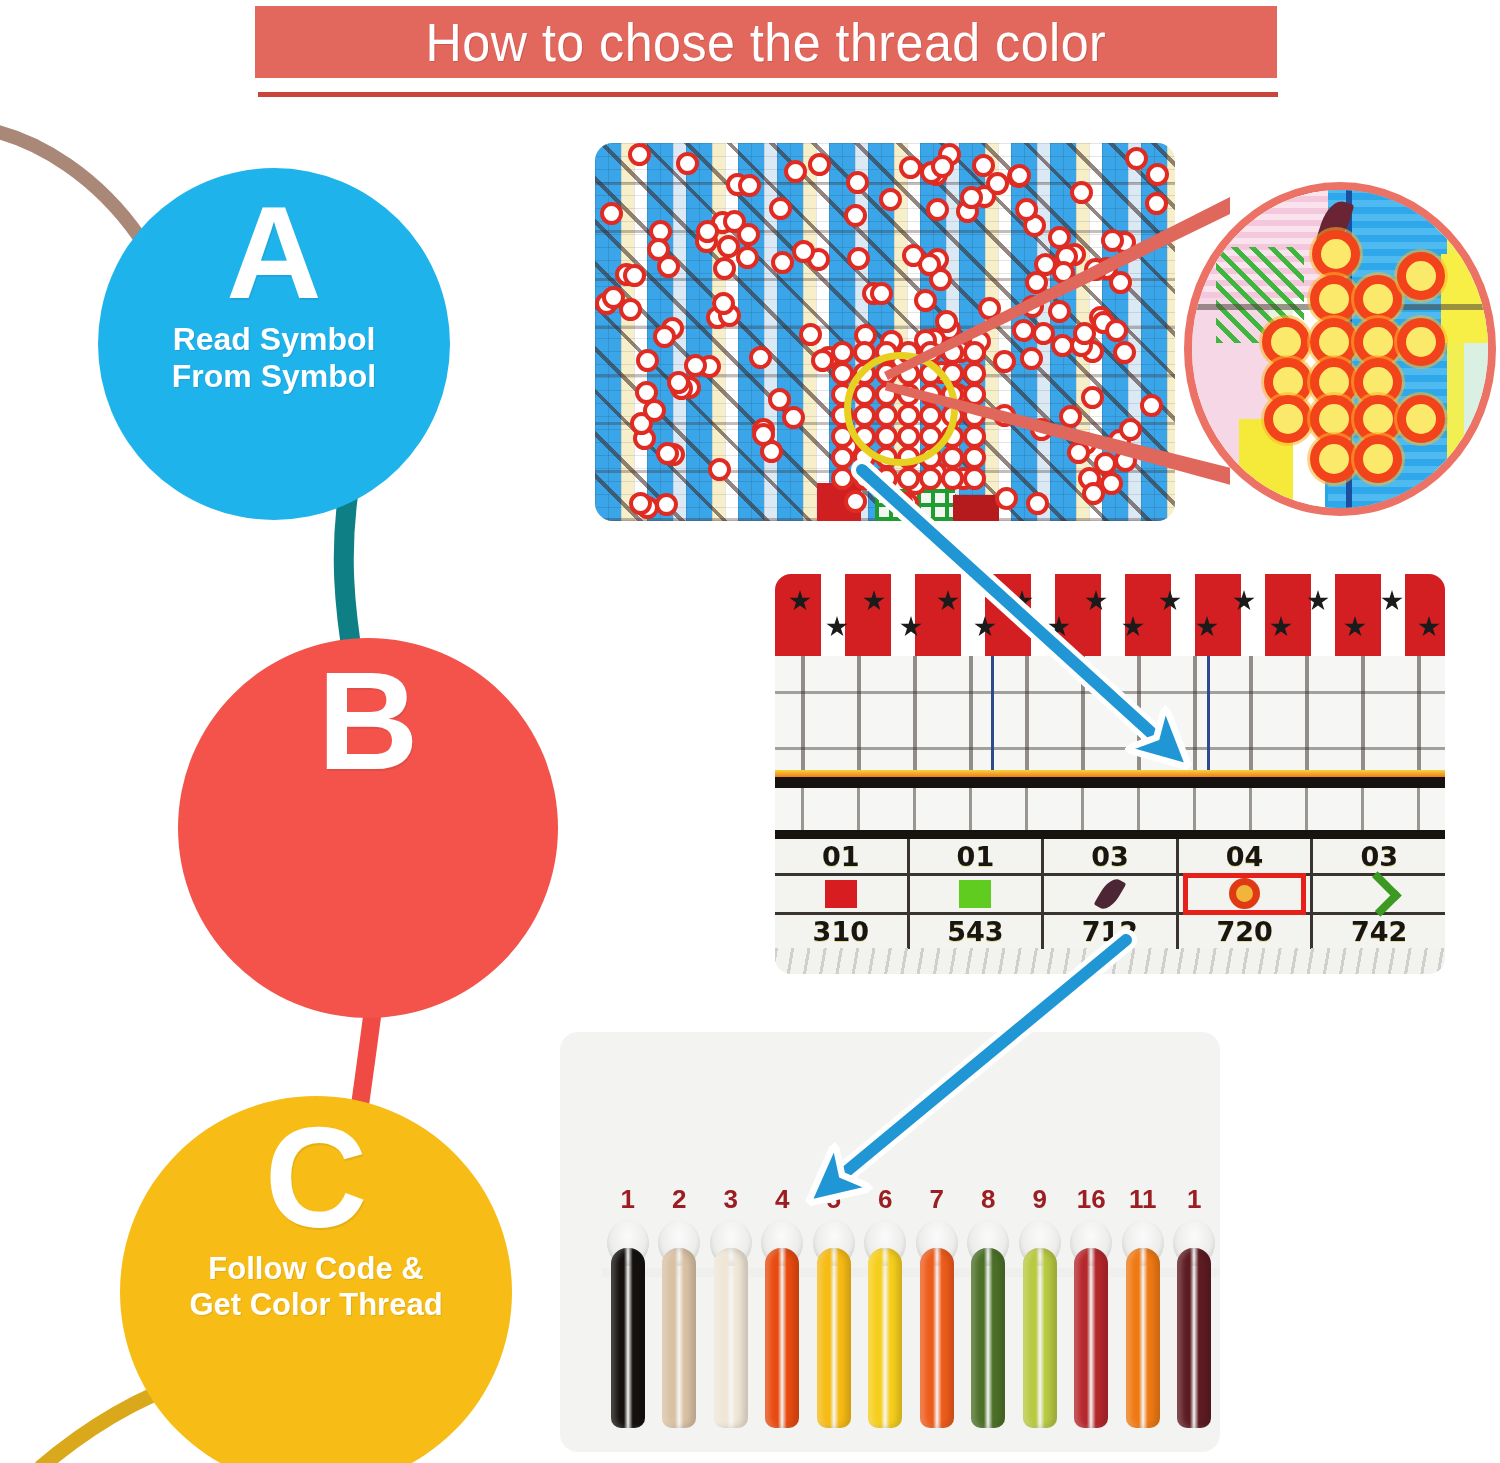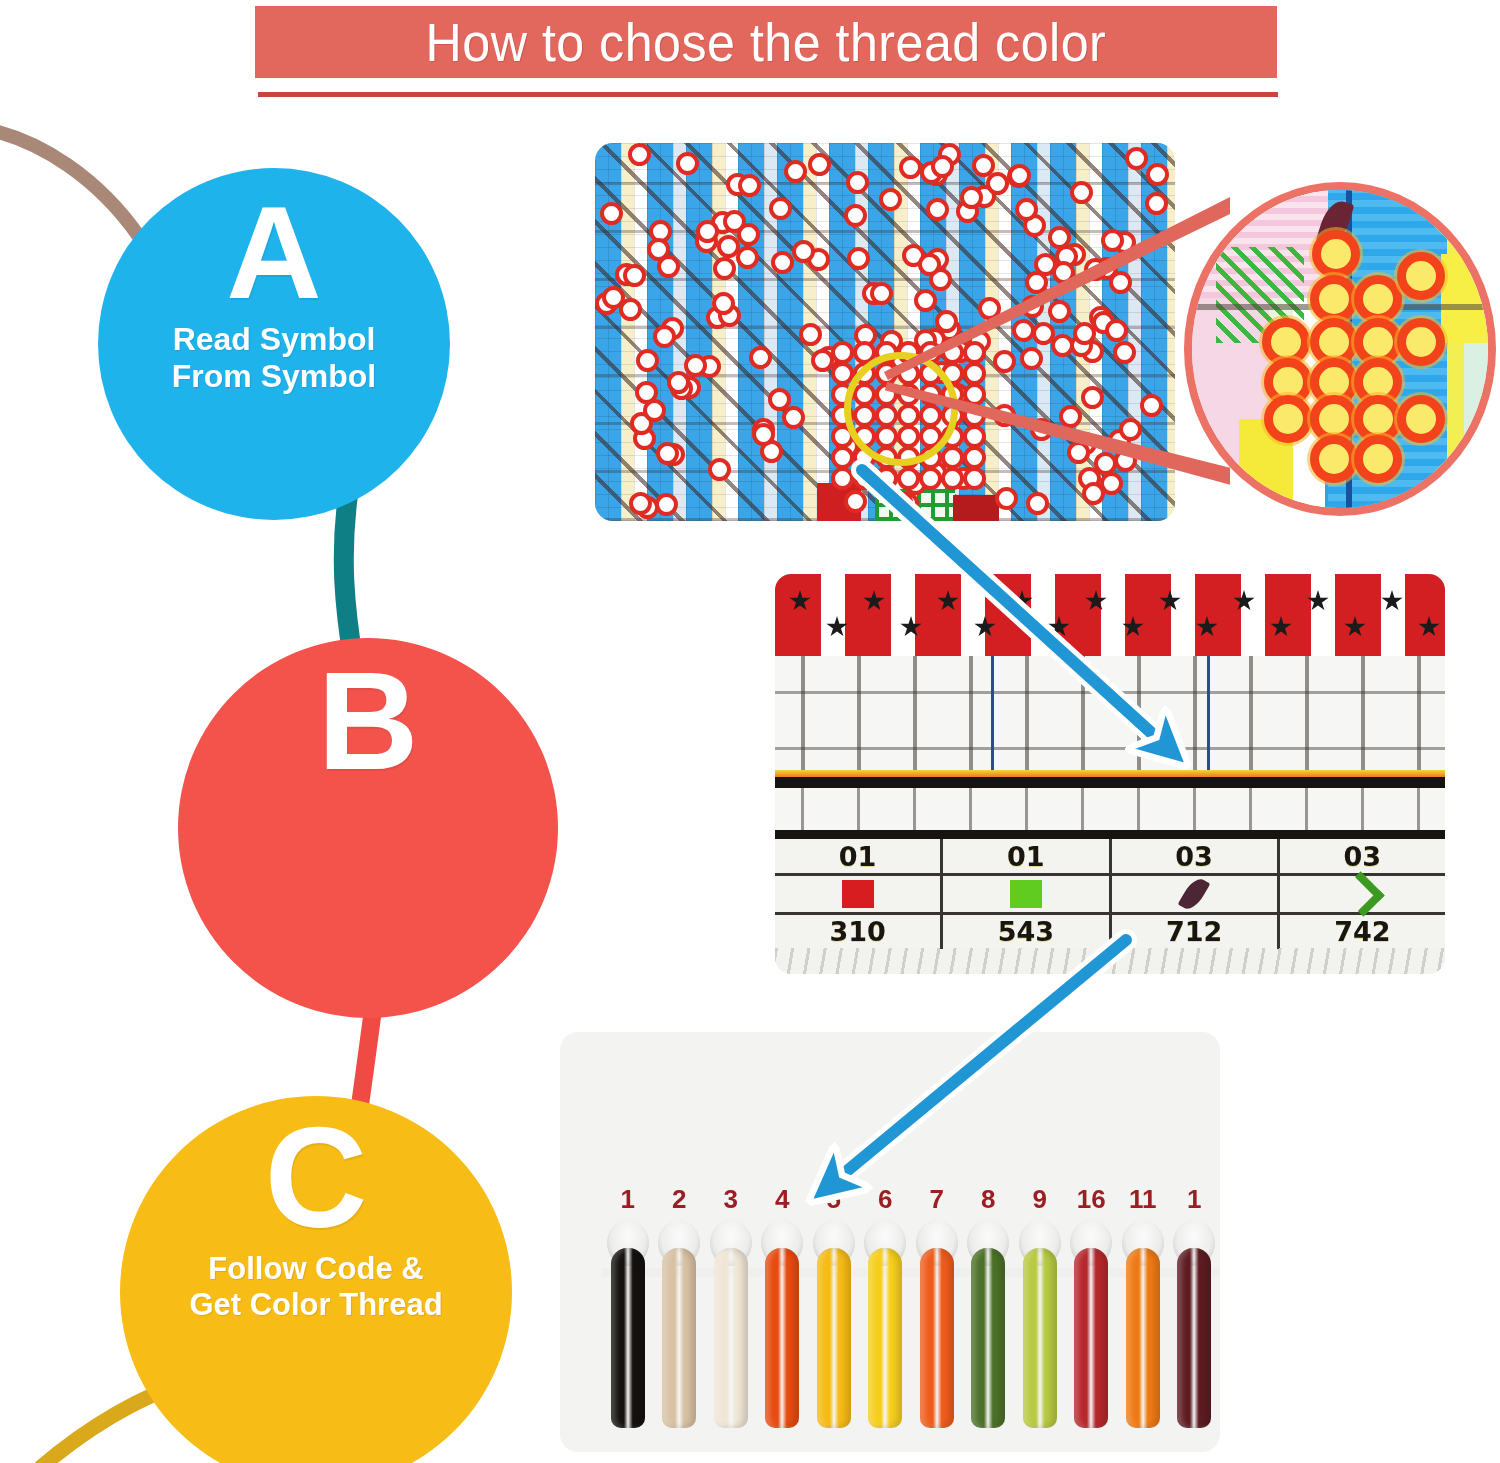--- a/index.html
+++ b/index.html
@@ -484,20 +484,28 @@
         <div class="key-code">543</div>
       </div>
       <div class="key-col">
         <div class="key-num">03</div>
         <div class="key-sym">
           <div class="sym-leaf" style="background: rgb(77, 38, 54);"></div>
         </div>
         <div class="key-code">712</div>
       </div>
       <div class="key-col">
+        <div class="key-num">04</div>
+        <div class="key-sym">
+          <div class="sym-ring" style="border-color: rgb(224, 58, 20);"></div>
+          <div class="sym-hl" style="border-color: rgb(232, 32, 26);"></div>
+        </div>
+        <div class="key-code">720</div>
+      </div>
+      <div class="key-col">
         <div class="key-num">03</div>
         <div class="key-sym">
           <div class="sym-chev" style="border-top-color: rgb(60, 154, 34); border-right-color: rgb(60, 154, 34);"></div>
         </div>
         <div class="key-code">742</div>
       </div>
     </div>
   <div class="spiral"></div>
 </div>
 

